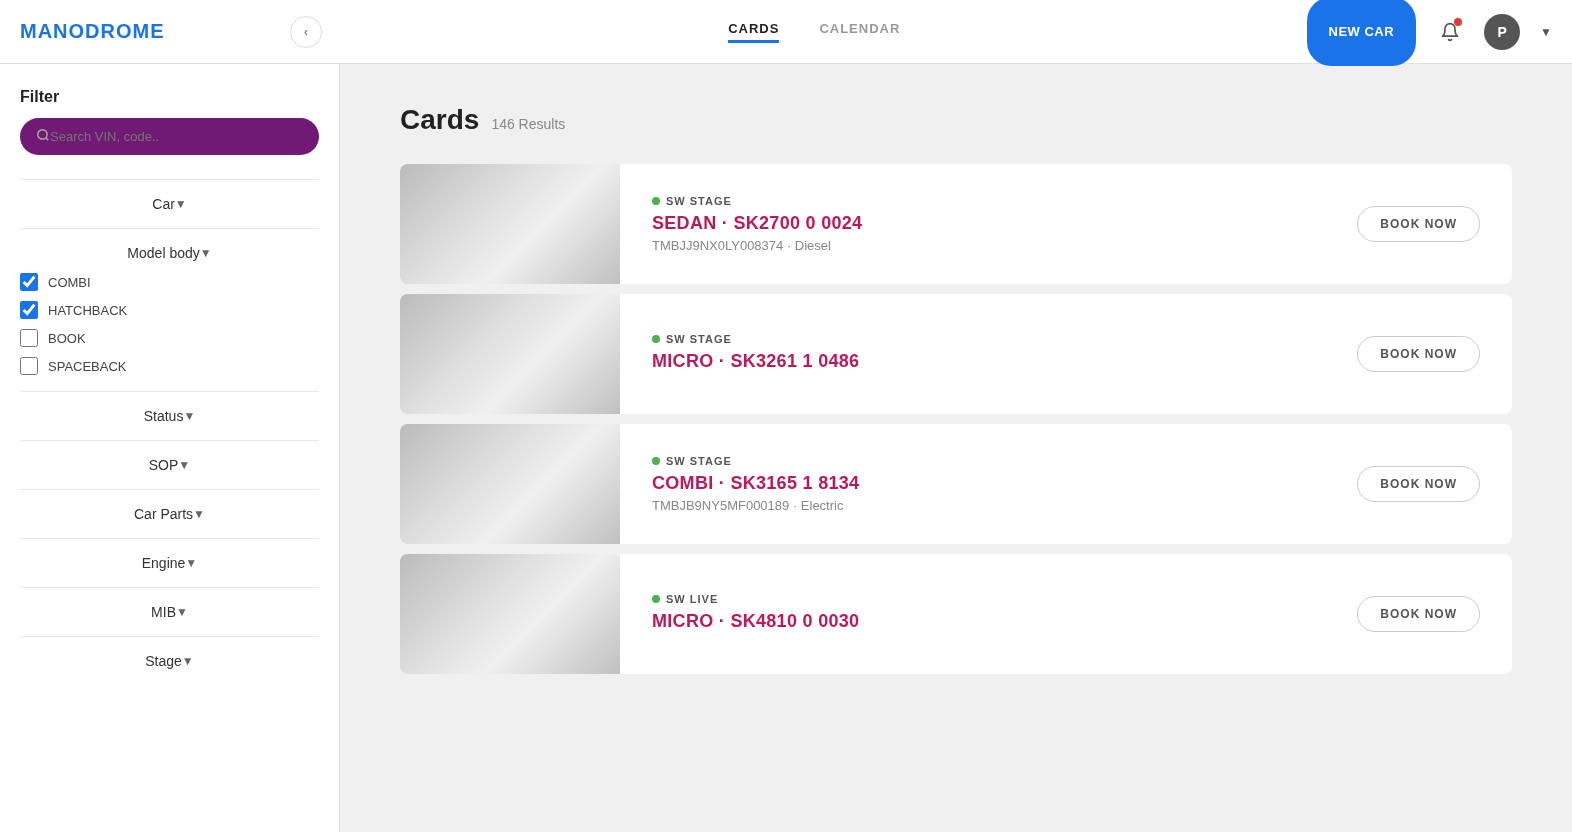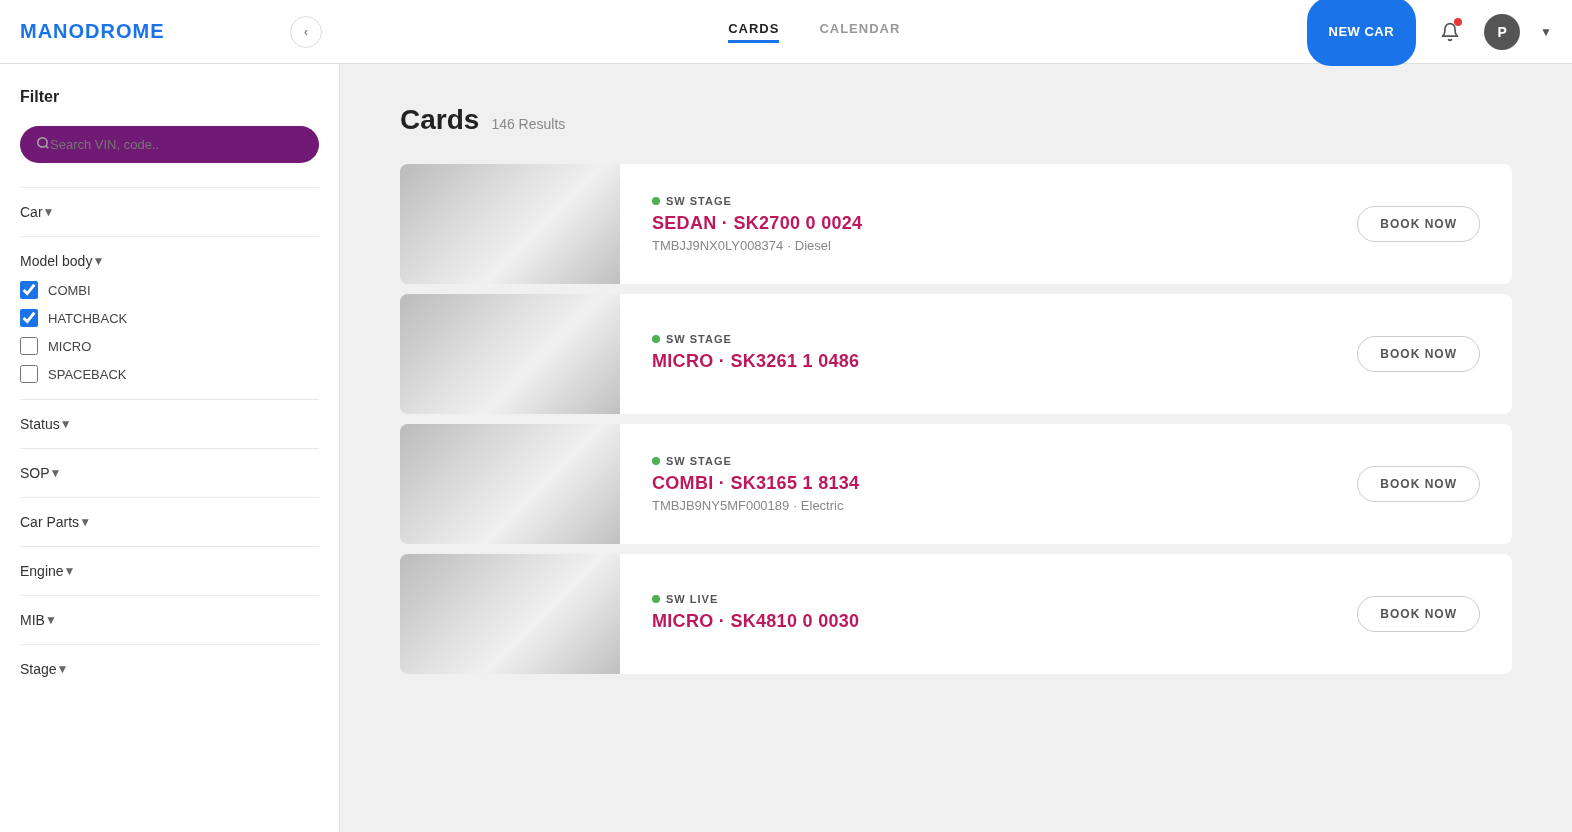--- a/index.html
+++ b/index.html
@@ -127,21 +127,21 @@
       background: #fff;
       border-right: 1px solid #e0e0e0;
       overflow-y: auto;
       padding: 24px 20px;
       flex-shrink: 0;
     }
     .filter-title {
       font-size: 16px;
       font-weight: 700;
       color: #222;
-      margin-bottom: 20px;
+      margin-bottom: 12px;
     }
     .search-box {
       display: flex;
       background: #701a75;
       border-radius: 24px;
       padding: 10px 16px;
       margin-bottom: 24px;
     }
     .search-icon { color: #aaa; font-size: 14px; }
     .search-input {
@@ -152,21 +152,21 @@
       color: #999;
       flex: 1;
     }
     .filter-section {
       border-top: 1px solid #e8e8e8;
       padding: 16px 0;
     }
     .filter-section-header {
       display: flex;
       align-items: center;
-      justify-content: flex-start;
+      justify-content: center;
       cursor: pointer;
     }
     .filter-section-label {
       font-size: 14px;
       color: #333;
       font-weight: 500;
     }
     .chevron-down { color: #666; font-size: 12px; }
     .checkbox-list { margin-top: 12px; display: flex; flex-direction: column; gap: 10px; }
     .checkbox-item { display: flex; align-items: center; gap: 10px; cursor: pointer; }
@@ -335,21 +335,21 @@
         <label class="checkbox-item">
           <input type="checkbox" checked="" style="">
           <span class="checkbox-label">COMBI</span>
         </label>
         <label class="checkbox-item">
           <input type="checkbox" checked="" style="">
           <span class="checkbox-label">HATCHBACK</span>
         </label>
         <label class="checkbox-item">
           <input type="checkbox" style="">
-          <span class="checkbox-label">MICRO</span>
+          <span class="checkbox-label">BOOK</span>
         </label>
         <label class="checkbox-item">
           <input type="checkbox" style="">
           <span class="checkbox-label">SPACEBACK</span>
         </label>
       </div>
     </div>
 
     <div class="filter-section">
       <div class="filter-section-header">

